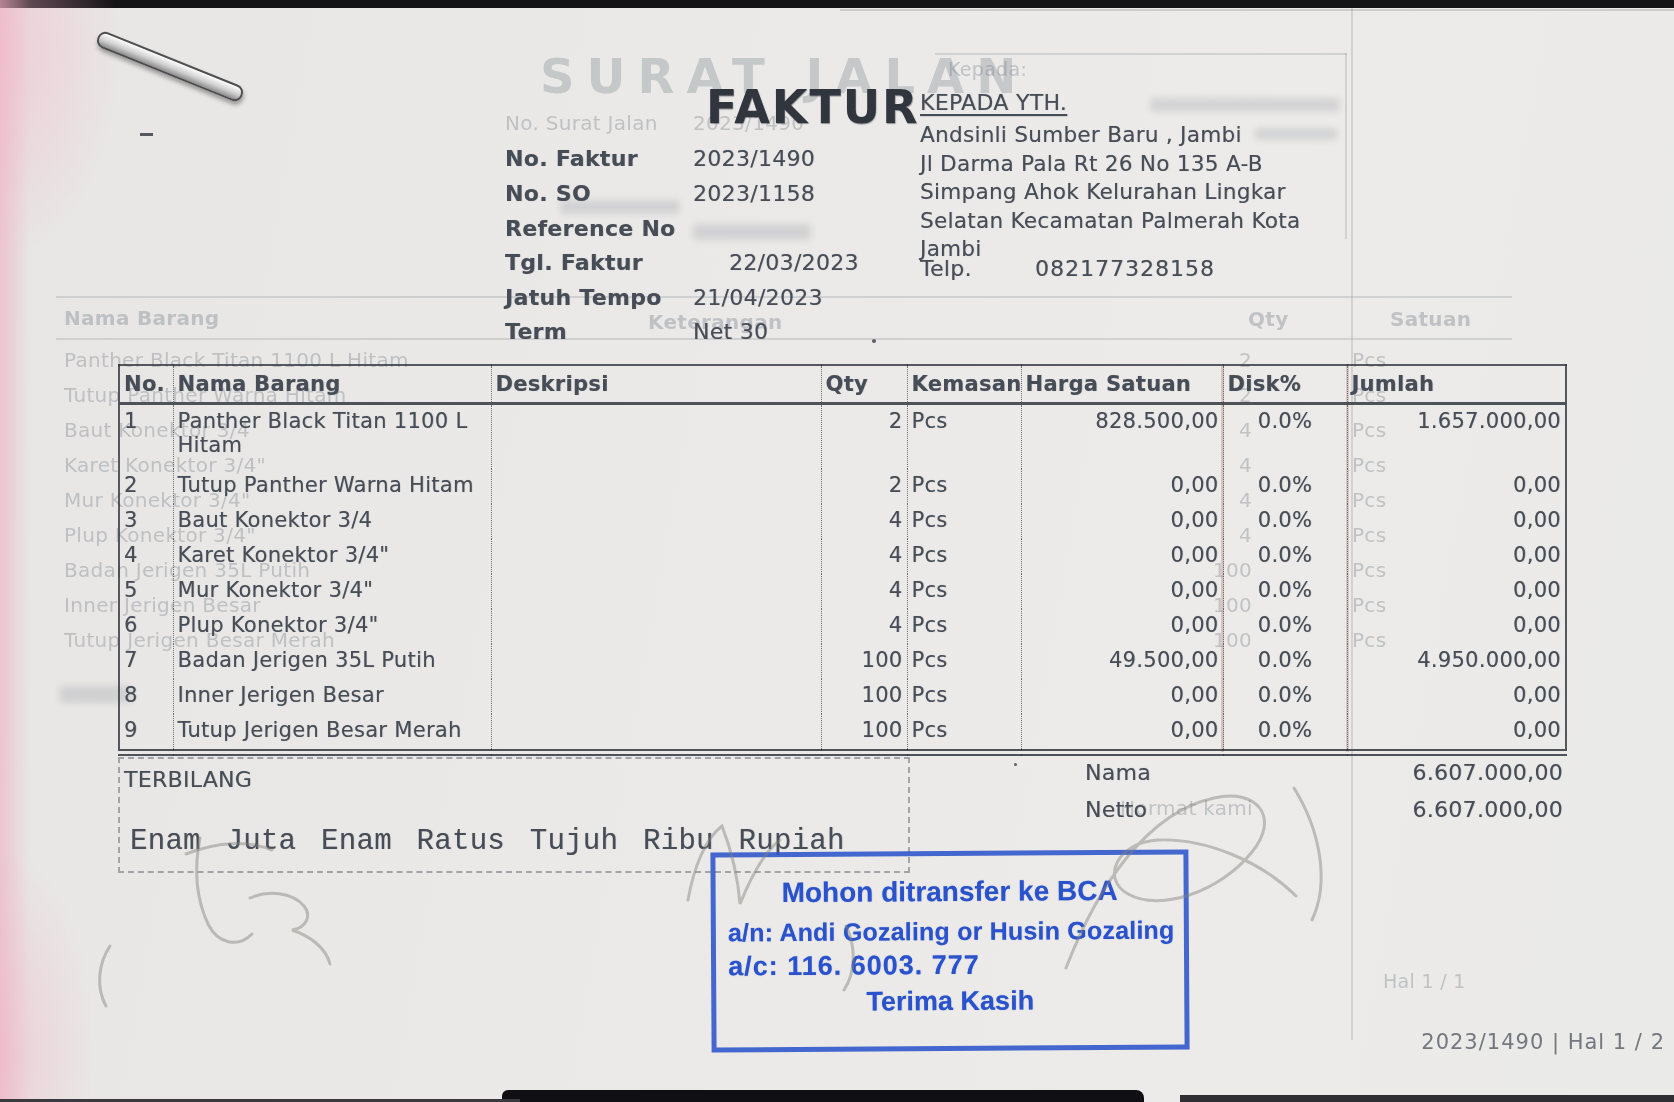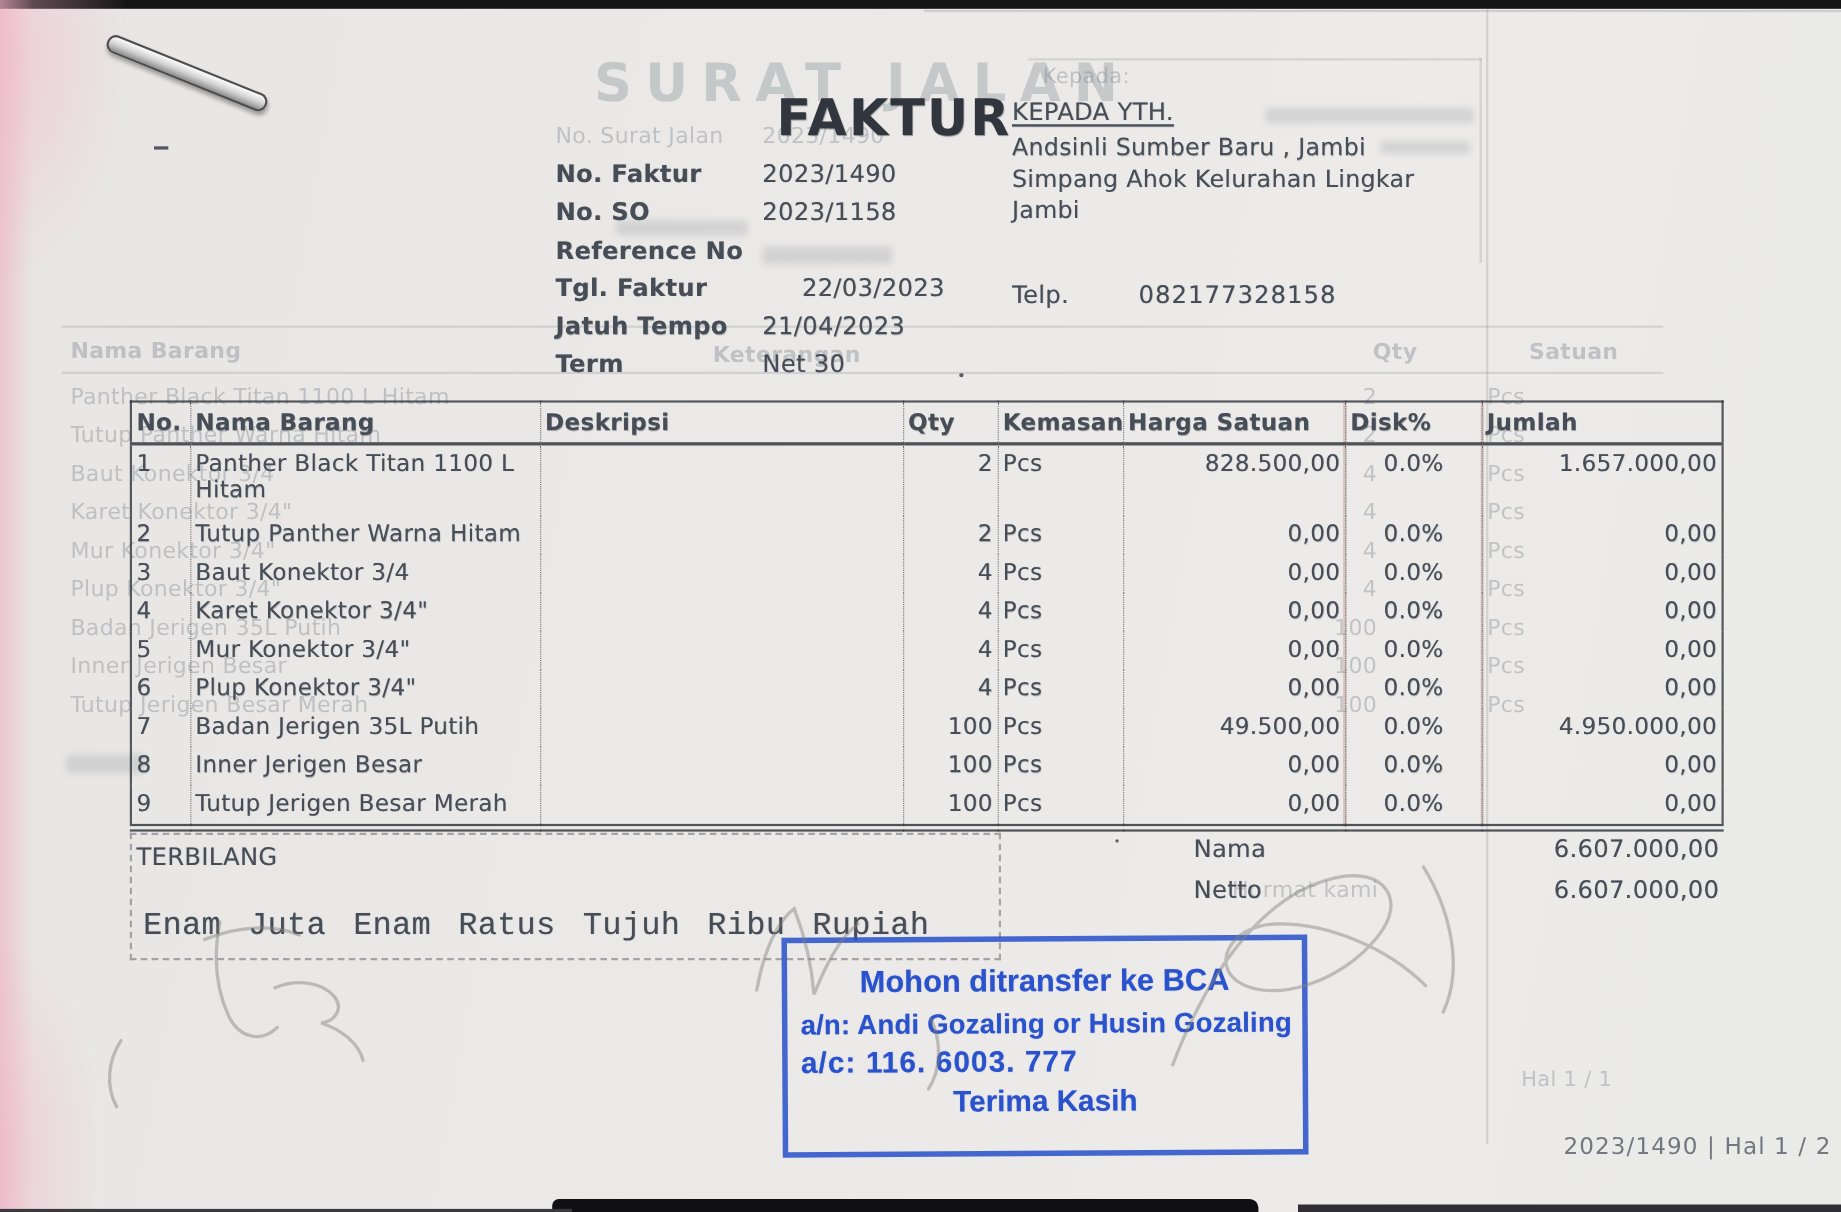--- a/index.html
+++ b/index.html
@@ -140,21 +140,23 @@
   <div class="abs gblob" style="left:60px;top:686px;width:72px;height:17px;"></div>
   <div class="abs ghost" style="left:1120px;top:796px;font-size:20px;">Hormat kami</div>
   <div class="abs ghost ghost-hal">Hal 1 / 1</div>
 
   <div class="abs faktur-title">FAKTUR</div>
 
   <div class="abs kepada-box pr">
     <div class="kepada-head">KEPADA YTH.</div>
     <div class="addr">
       <div>Andsinli Sumber Baru , Jambi</div>
+      <div>Jl Darma Pala Rt 26 No 135 A-B</div>
       <div>Simpang Ahok Kelurahan Lingkar</div>
+      <div>Selatan Kecamatan Palmerah Kota</div>
       <div>Jambi</div>
     </div>
   </div>
   <div class="abs telp-row pr">Telp.</div>
   <div class="abs telp-num pr">082177328158</div>
 
   <div>
     <div class="meta-label pr" style="top:146px;">No. Faktur</div>
     <div class="meta-value pr" style="top:146px;">2023/1490</div>
     <div class="meta-label pr" style="top:181px;text-align:center;">No. SO</div>

